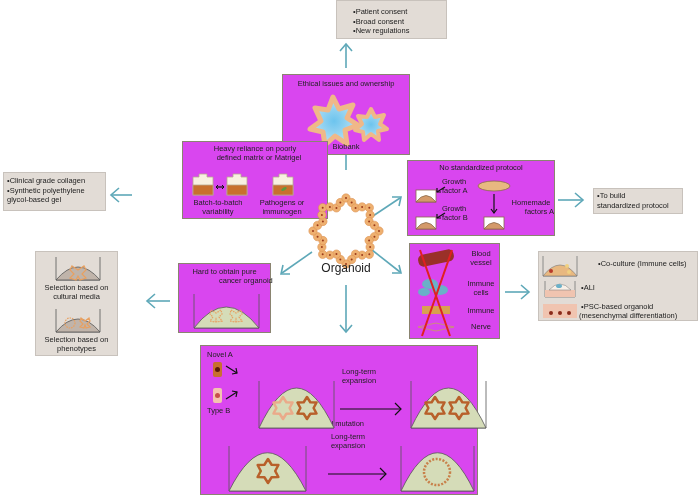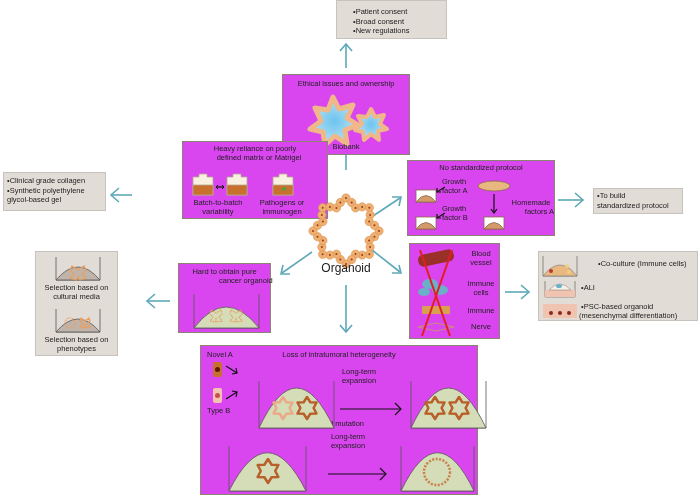--- a/index.html
+++ b/index.html
@@ -273,21 +273,20 @@
       <circle cx="30" cy="61" r="2" fill="#8a2a1a"></circle>
   </svg>
   <div class="sl" style="position:absolute;left:42px;top:7px;margin-left:17px;">•Co-culture (Immune cells)</div>
   <div class="sl" style="position:absolute;left:42px;top:31px;">•ALI</div>
   <div class="sl" style="position:absolute;left:42px;top:50px;">•PSC-based organoid</div>
   <div class="sl" style="position:absolute;left:40px;top:59px;">(mesenchymal differentiation)</div>
 </div>
 
 <div class="box issue" style="left:200px;top:345px;width:278px;height:150px;">
   <div class="t" style="left:6px;top:4px;text-align:left;">Novel A</div>
-  <div class="t" style="left:0;right:0;top:4px;">Loss of intratumoral heterogeneity</div>
   <div class="t" style="left:6px;top:60px;text-align:left;">Type B</div>
   <div class="t" style="left:133px;top:21px;width:50px;">Long-term</div>
   <div class="t" style="left:133px;top:30px;width:50px;">expansion</div>
   <div class="t" style="left:0;right:0;top:73px;">Novel mutation</div>
   <div class="t" style="left:122px;top:86px;width:50px;">Long-term</div>
   <div class="t" style="left:122px;top:95px;width:50px;">expansion</div>
   <svg width="278" height="150" id="het">
       <polyline points="58,35 58,82 133,82 133,35" stroke="#555" stroke-width="0.8" fill="none"></polyline>
       <path d="M58,82 Q95.5,2.1000000000000014 133,82z" fill="#d5dcb8" stroke="#555" stroke-width="0.8"></path>
       <polygon points="82,51 85.3,56.28423233502271 91.52627944162883,56.5 88.6,62 91.52627944162883,67.5 85.3,67.71576766497729 82,73 78.7,67.71576766497729 72.47372055837118,67.5 75.4,62 72.47372055837117,56.5 78.7,56.28423233502271 " fill="none" stroke="#eaaa8a" stroke-width="2.5" stroke-linejoin="round"></polygon>

